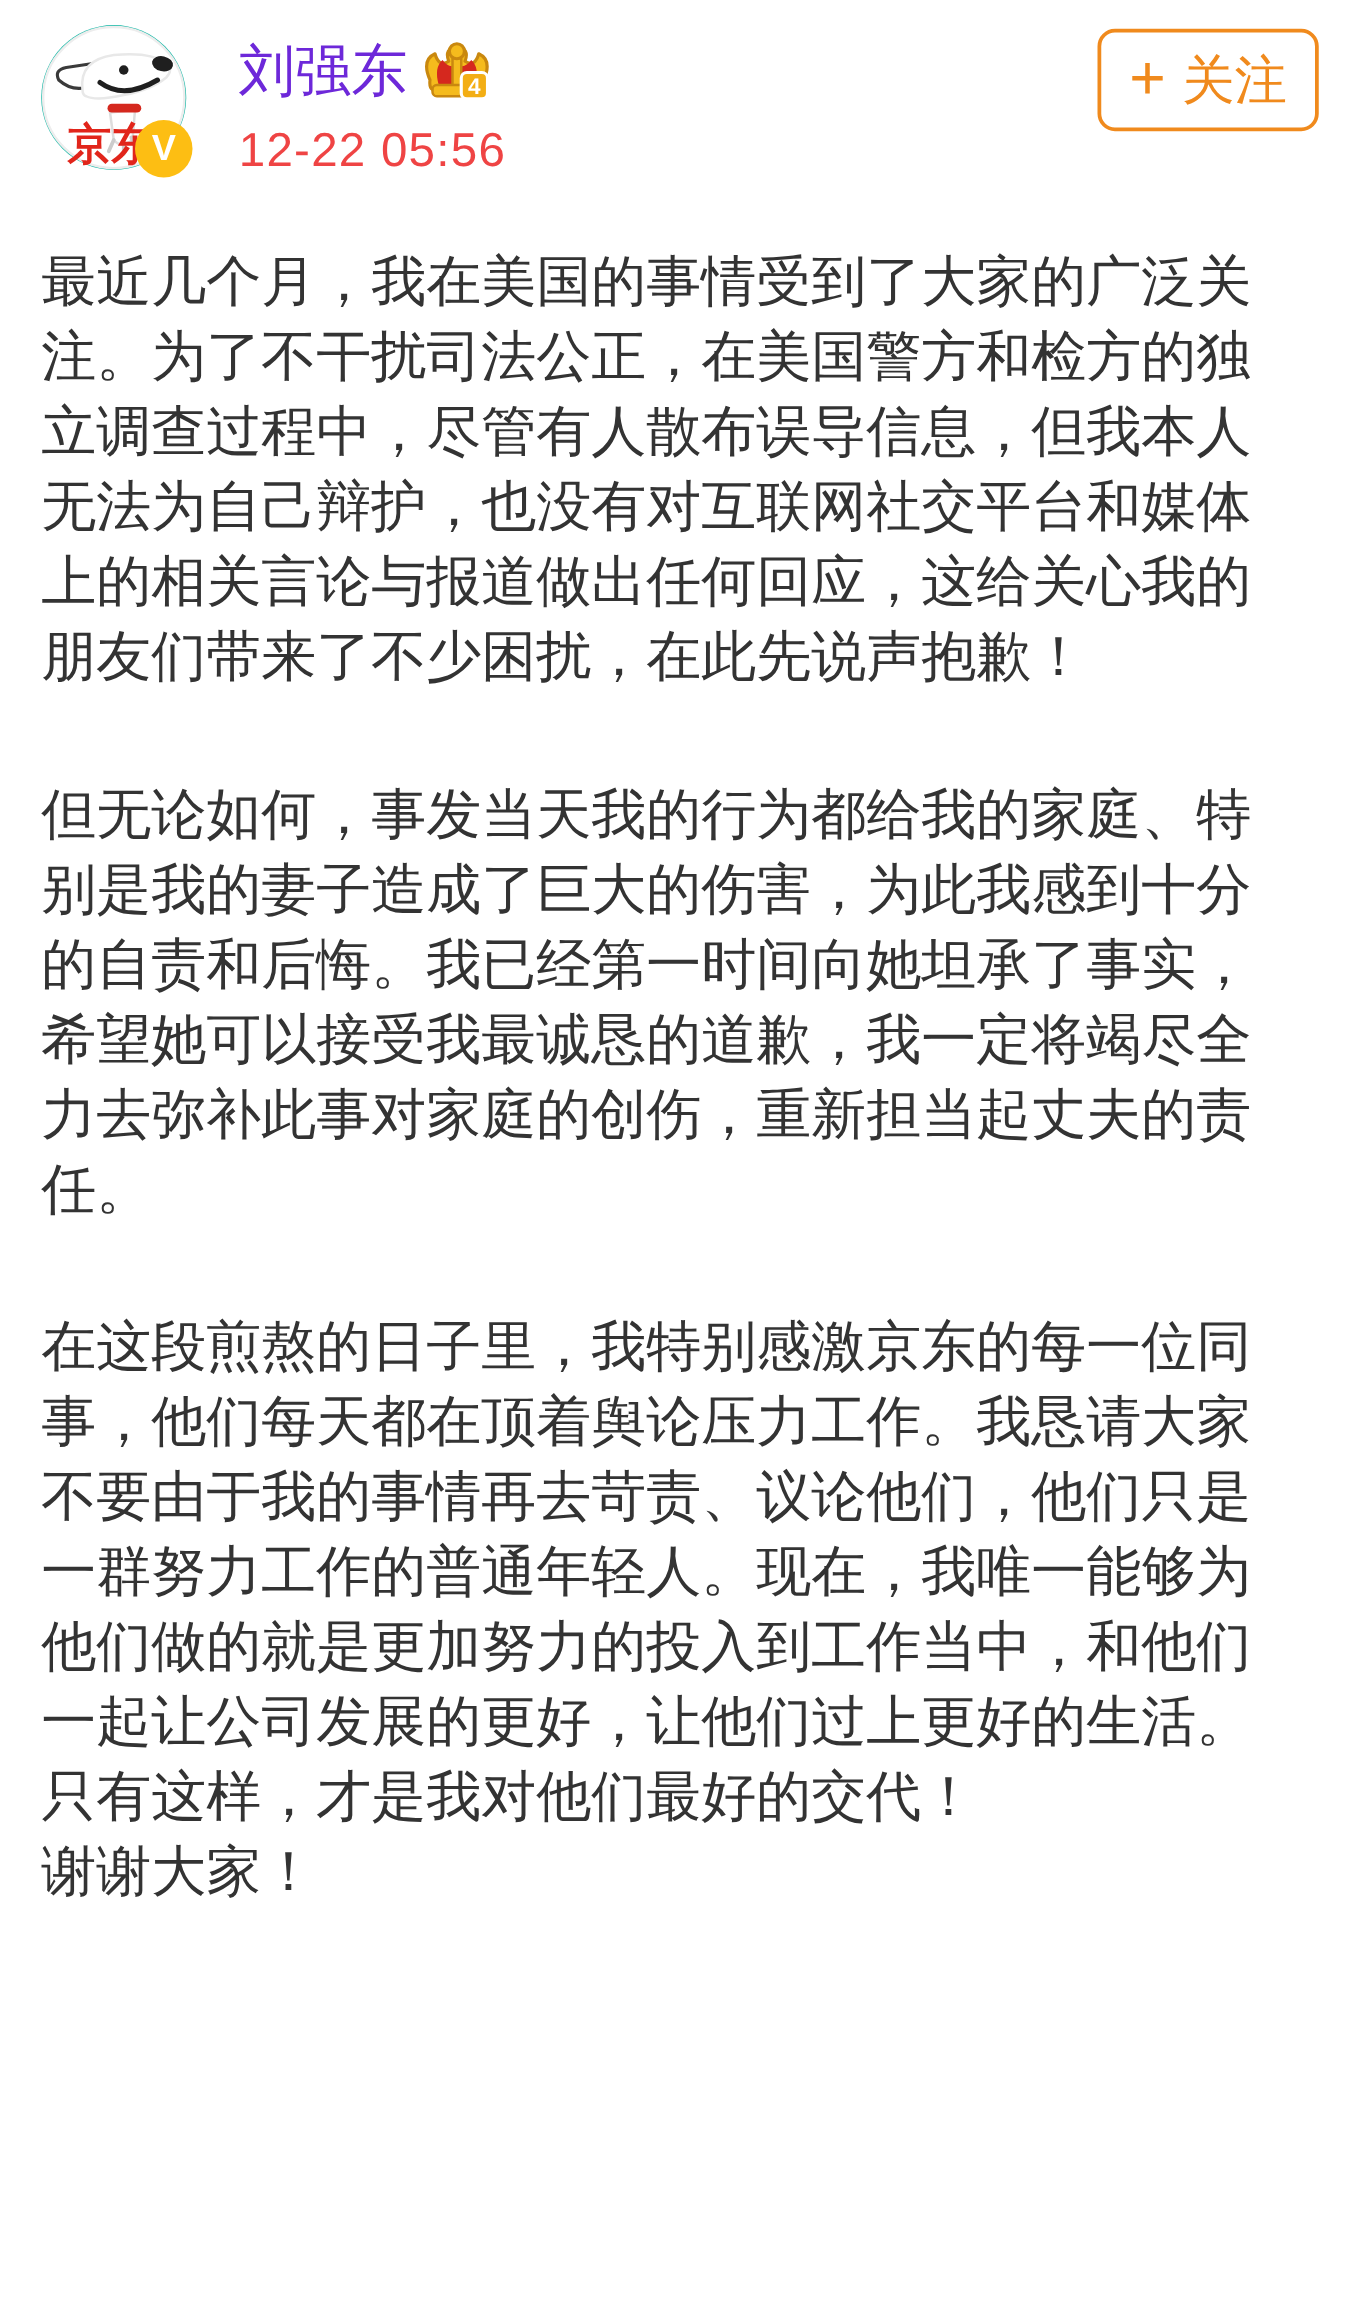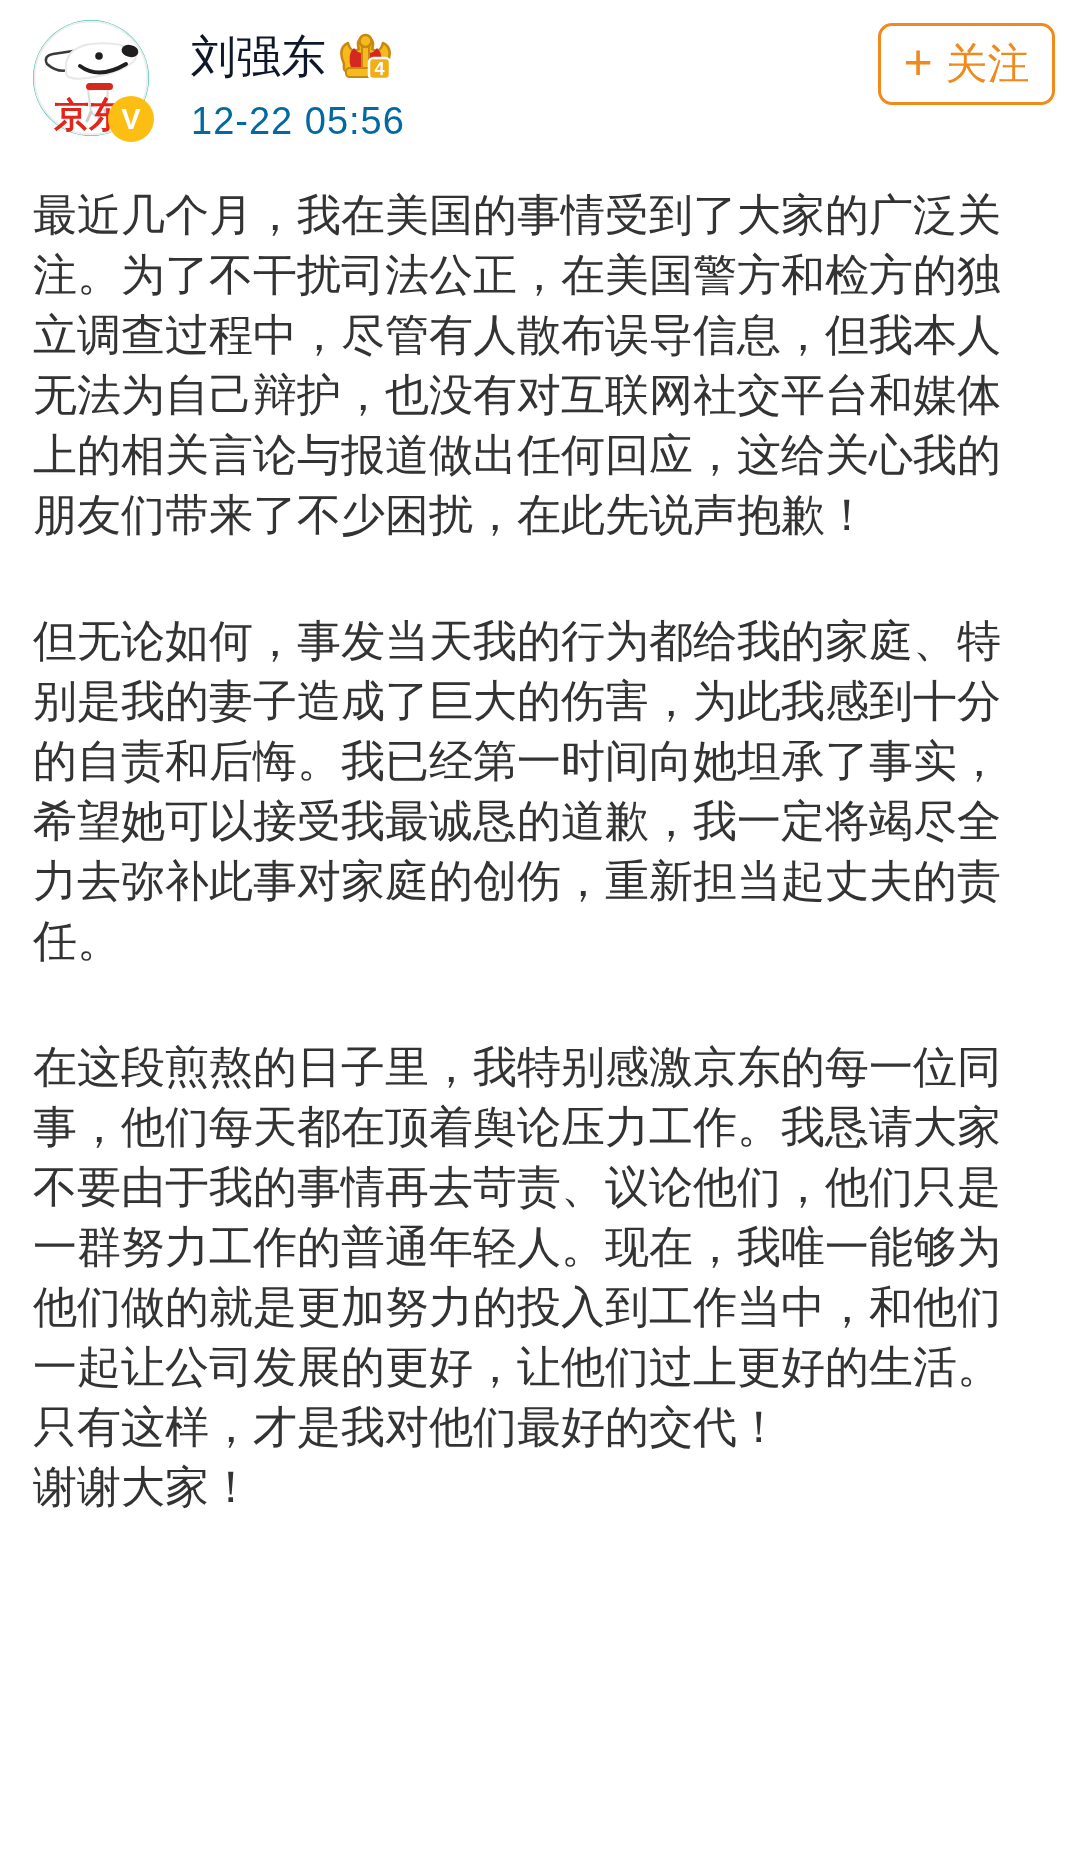--- a/index.html
+++ b/index.html
@@ -23,41 +23,41 @@
   .v-badge {
     position:absolute; right:-5px; bottom:-6px;
     width:46px; height:46px; border-radius:50%;
     background:#fdbe13; color:#ffffff;
     font-size:29px; font-weight:bold;
     display:flex; align-items:center; justify-content:center;
   }
 
   .user-block { position:absolute; left:191px; top:30px; }
   .name-row { display:flex; align-items:center; gap:12px; }
-  .username { font-size:45px; line-height:1.1; color:#0f172a; }
+  .username { font-size:45px; line-height:1.1; color:#6d28d9; }
   .crown-wrap { width:56px; height:52px; margin-top:2px; }
   .crown-wrap svg { width:56px; height:52px; display:block; }
-  .timestamp { margin-top:16px; font-size:38px; color:#0369a1; letter-spacing:1px; }
+  .timestamp { margin-top:16px; font-size:38px; color:#ef4444; letter-spacing:1px; }
 
   .follow-btn {
     position:absolute; right:25px; top:23px;
     width:177px; height:82px; box-sizing:border-box;
     background:#ffffff;
     border:3px solid #f08a1d; border-radius:14px;
     color:#f08a1d; font-size:42px;
     font-family:"Liberation Sans","DejaVu Sans",sans-serif;
     display:flex; align-items:center; justify-content:center; gap:13px;
     padding:0; cursor:pointer;
   }
   .follow-btn .plus { font-size:50px; font-weight:400; line-height:1; margin-top:-4px; }
 
   
   .post-body { padding:30px 33px 0 33px; }
   .post-body p {
-    margin:5px 0 66px 0;
+    margin:16px 0 66px 0;
     font-size:44px; line-height:60px;
     color:#333333;
     white-space:pre-line;
     text-align:justify; text-justify:inter-ideograph;
   }
   .post-body p:last-child { margin-bottom:0; }
 </style>
 </head>
 <body>
 

